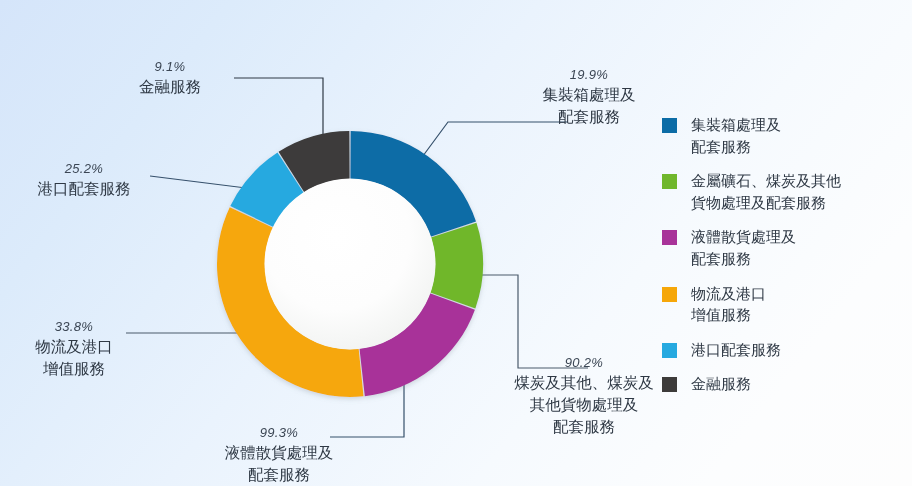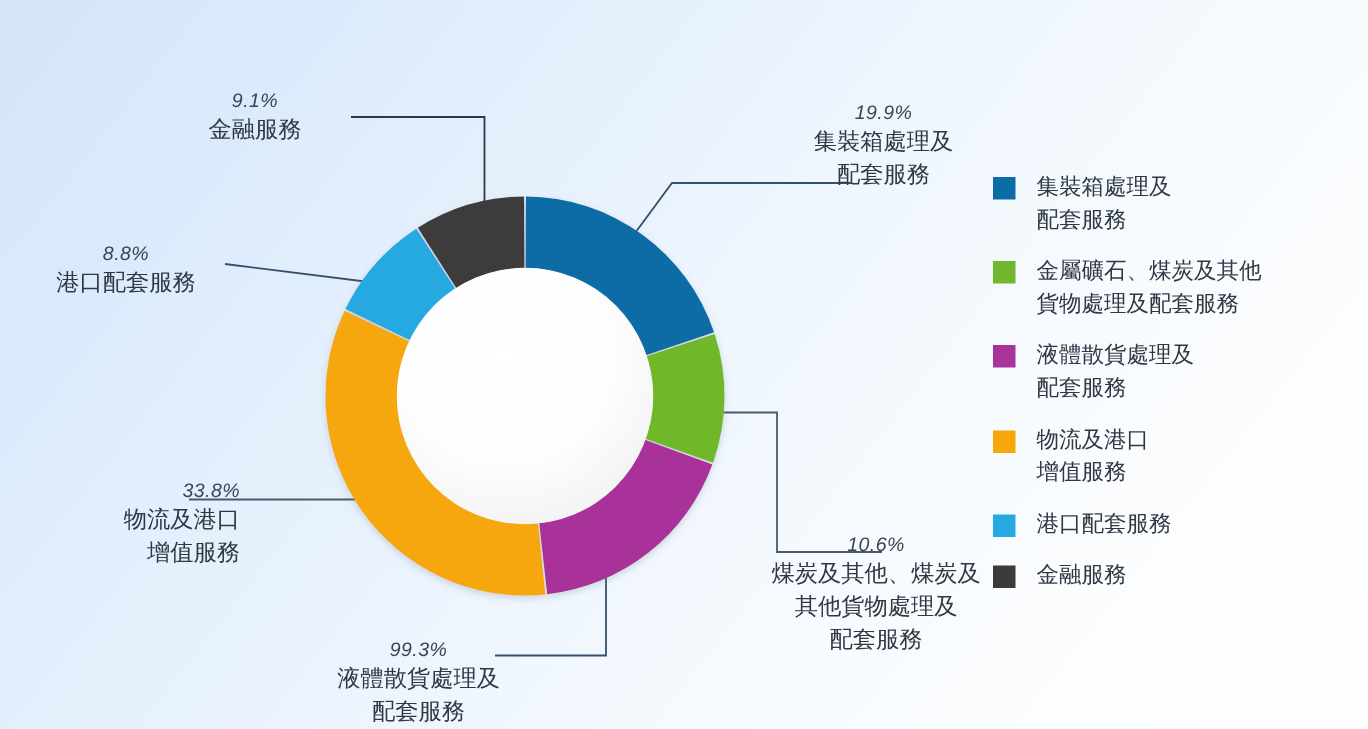--- a/index.html
+++ b/index.html
@@ -141,38 +141,38 @@
     <div class="name">集裝箱處理及</div>
     <div class="name">配套服務</div>
   </div>
 
   <div class="callout ta-center" style="left:96px; top:58px; width:148px;">
     <div class="pct">9.1%</div>
     <div class="name">金融服務</div>
   </div>
 
   <div class="callout ta-center" style="left:8px; top:160px; width:152px;">
-    <div class="pct">8.8%</div>
+    <div class="pct">25.2%</div>
     <div class="name">港口配套服務</div>
   </div>
 
-  <div class="callout ta-center" style="left:12px; top:318px; width:148px;text-align:right;">
+  <div class="callout ta-center" style="left:0px; top:318px; width:148px;">
     <div class="pct">33.8%</div>
     <div class="name">物流及港口</div>
     <div class="name">增值服務</div>
   </div>
 
   <div class="callout ta-center" style="left:196px; top:424px; width:166px;">
     <div class="pct">99.3%</div>
     <div class="name">液體散貨處理及</div>
     <div class="name">配套服務</div>
   </div>
 
   <div class="callout ta-center" style="left:504px; top:354px; width:160px;">
-    <div class="pct">10.6%</div>
+    <div class="pct">90.2%</div>
     <div class="name">煤炭及其他、煤炭及</div>
     <div class="name">其他貨物處理及</div>
     <div class="name">配套服務</div>
   </div>
 
   <div id="legend">
       <div class="legend-row">
         <span class="swatch" style="background: rgb(12, 108, 166);"></span>
         <span class="legend-text">集裝箱處理及
 配套服務</span>

